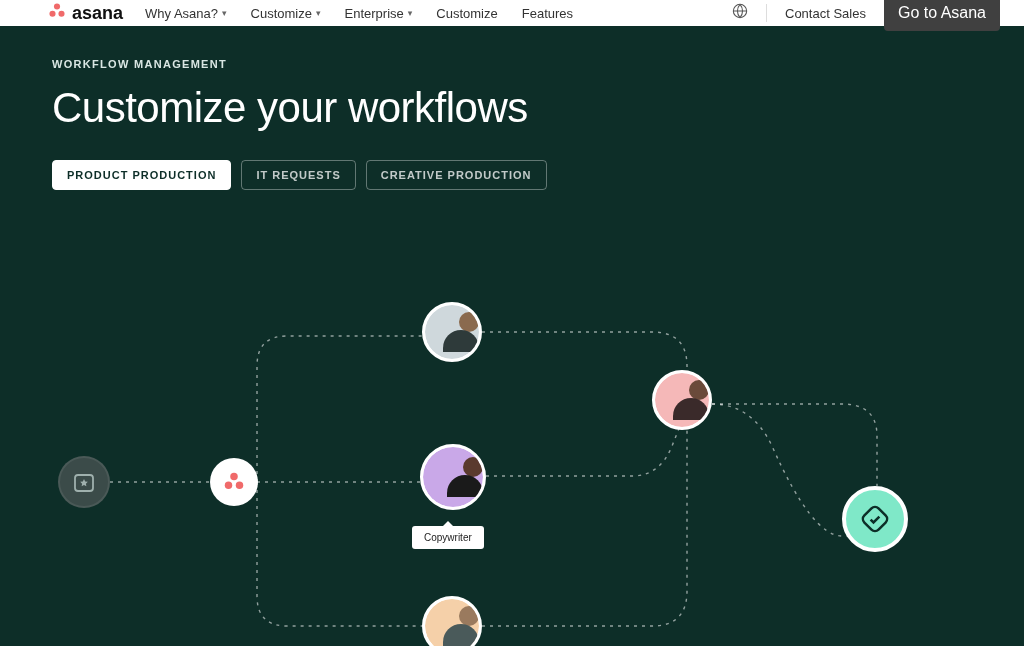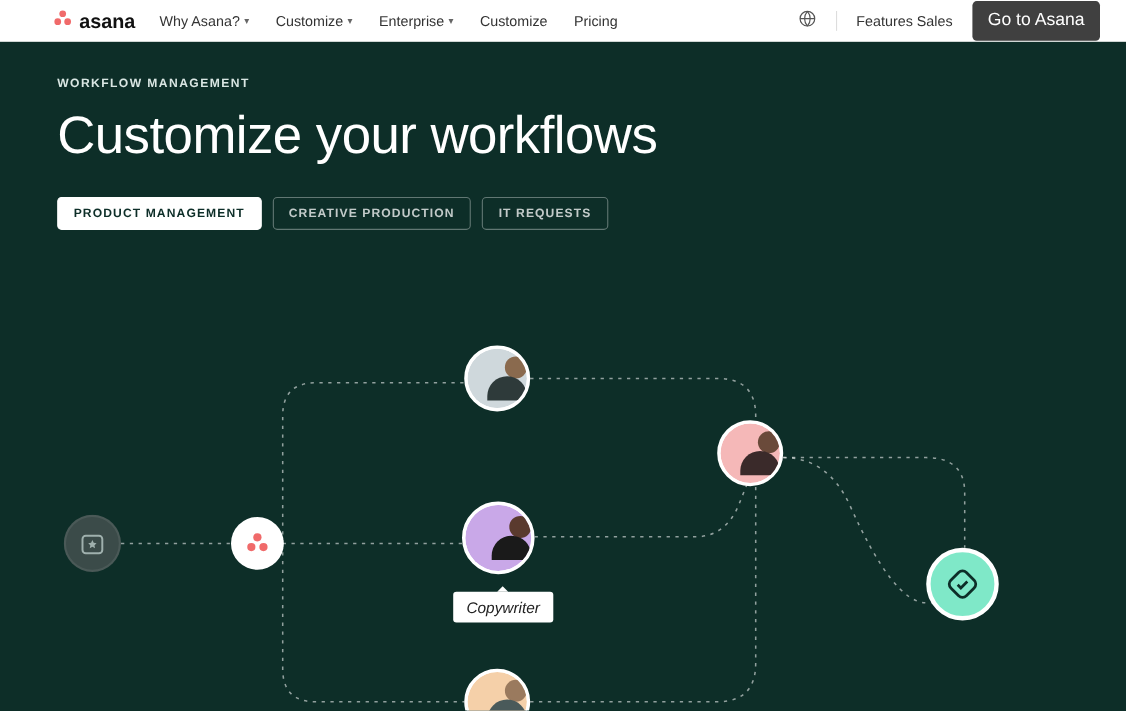--- a/index.html
+++ b/index.html
@@ -1,51 +1,51 @@
 <!DOCTYPE html>
 <html><head>
 <meta charset="utf-8">
 <style>
   * { box-sizing: border-box; margin: 0; padding: 0; }
   body { font-family: -apple-system, BlinkMacSystemFont, "Segoe UI", Helvetica, Arial, sans-serif; width: 1024px; height: 646px; overflow: hidden; background: #0d2e28; }
   
-  .nav { background: #fff; height: 38px; display: flex; align-items: center; padding: 0 24px 0 48px; gap: 22px; }
+  .nav { background: #fff; height: 26px; display: flex; align-items: center; padding: 0 24px 0 48px; gap: 22px; }
   .logo { display: flex; align-items: center; gap: 6px; font-weight: 600; font-size: 18px; color: #111; }
   .logo-dots { display: inline-block; }
   .nav-links { display: flex; gap: 24px; font-size: 13px; color: #333; }
   .nav-link { display: flex; align-items: center; gap: 4px; cursor: pointer; }
   .chev { font-size: 9px; color: #666; }
   .nav-spacer { flex: 1; }
   .nav-right { display: flex; align-items: center; gap: 18px; }
   .globe { color: #555; }
   .vr { width: 1px; height: 18px; background: #ddd; }
   .contact { font-size: 13px; color: #333; cursor: pointer; }
   .cta { background: #404040; color: #fff; font-size: 16px; padding: 9px 14px; border-radius: 4px; cursor: pointer; font-weight: 500; }
   
   .hero { padding: 32px 52px 0 52px; color: #fff; position: relative; height: 528px; }
   .eyebrow { font-size: 11px; letter-spacing: 1.3px; font-weight: 600; color: #d9e6e3; }
-  .headline { font-size: 48px; font-weight: 400; margin-top: 14px; letter-spacing: -0.5px; }
+  .headline { font-size: 42px; font-weight: 400; margin-top: 14px; letter-spacing: -0.5px; }
   .tabs { display: flex; gap: 10px; margin-top: 28px; }
   .tab { border: 1px solid rgba(255,255,255,0.35); color: rgba(255,255,255,0.75); font-size: 11px; letter-spacing: 1px; font-weight: 600; padding: 8px 14px; border-radius: 4px; cursor: pointer; }
   .tab.active { background: #fff; color: #0d2e28; border-color: #fff; }
   
   .diagram { position: absolute; left: 52px; right: 52px; top: 200px; bottom: 0; }
   .node { position: absolute; border-radius: 50%; display: flex; align-items: center; justify-content: center; }
   .node-calendar { width: 52px; height: 52px; background: #3b4b49; left: 6px; top: 230px; border: 2px solid rgba(255,255,255,0.08); }
   .node-asana { width: 48px; height: 48px; background: #fff; left: 158px; top: 232px; }
   .avatar { width: 60px; height: 60px; background: #fff; border: 3px solid #fff; overflow: hidden; }
   .avatar-inner { width: 100%; height: 100%; border-radius: 50%; display: flex; align-items: flex-end; justify-content: center; }
   .person-head { width: 20px; height: 20px; border-radius: 50%; background: #7a5a3e; margin-bottom: -2px; }
   .person-body { width: 36px; height: 22px; border-radius: 18px 18px 0 0; background: #333; }
   .node-top    { left: 370px; top: 76px; }
   .node-center { left: 368px; top: 218px; width: 66px; height: 66px; }
   .node-right  { left: 600px; top: 144px; }
   .node-bottom { left: 370px; top: 370px; }
   .node-check  { width: 66px; height: 66px; background: #7fe8c8; border: 4px solid #fff; left: 790px; top: 260px; }
-  .tooltip { position: absolute; left: 360px; top: 300px; background: #fff; color: #222; font-size: 14px; font-weight: 500; padding: 6px 12px; border-radius: 3px; font-style: italic; }
+  .tooltip { position: absolute; left: 360px; top: 300px; background: #fff; color: #222; font-size: 10px; font-weight: 500; padding: 6px 12px; border-radius: 3px; }
   .tooltip:before { content:""; position:absolute; top:-5px; left:50%; margin-left:-5px; border:5px solid transparent; border-bottom-color:#fff; border-top:none; }
   svg.paths { position: absolute; inset: 0; width: 100%; height: 100%; overflow: visible; }
 </style>
 </head>
 <body>
 
 <div class="nav">
   <div class="logo">
     <span class="logo-dots">
       <svg width="18" height="18" viewBox="0 0 20 20">
@@ -66,44 +66,44 @@
         <span class="chev">▾</span>
       </div>
     <div class="nav-link">
         <span>Enterprise</span>
         <span class="chev">▾</span>
       </div>
     <div class="nav-link">
         <span>Customize</span>
       </div>
     <div class="nav-link">
-        <span>Pricing</span>
+        <span>Features</span>
       </div>
   </div>
   <div class="nav-spacer"></div>
   <div class="nav-right">
     <span class="globe">
       <svg width="16" height="16" viewBox="0 0 24 24" fill="none" stroke="#555" stroke-width="1.6">
           <circle cx="12" cy="12" r="10"></circle>
           <path d="M2 12h20M12 2a15 15 0 010 20M12 2a15 15 0 000 20"></path>
         </svg>
     </span>
     <span class="vr"></span>
-    <span class="contact">Features Sales</span>
+    <span class="contact">Contact Sales</span>
     <span class="cta">Go to Asana</span>
   </div>
 </div>
 
 <div class="hero">
   <div class="eyebrow">WORKFLOW MANAGEMENT</div>
   <h1 class="headline">Customize your workflows</h1>
   <div class="tabs">
-    <div class="tab active">PRODUCT MANAGEMENT</div>
+    <div class="tab active">PRODUCT PRODUCTION</div>
+    <div class="tab">IT REQUESTS</div>
     <div class="tab">CREATIVE PRODUCTION</div>
-    <div class="tab">IT REQUESTS</div>
   </div>
 
   <div class="diagram">
     <svg class="paths">
       <g stroke="rgba(255,255,255,0.55)" stroke-width="1.4" stroke-dasharray="3 5" fill="none">
         <line x1="58" y1="256" x2="158" y2="256"></line>
         <path d="M205 256 H 368"></path>
         <path d="M205 256 V 140 Q205 110 235 110 H 370"></path>
         <path d="M205 256 V 370 Q205 400 235 400 H 370"></path>
         <path d="M430 106 H 600 Q635 106 635 140 V 150"></path>

